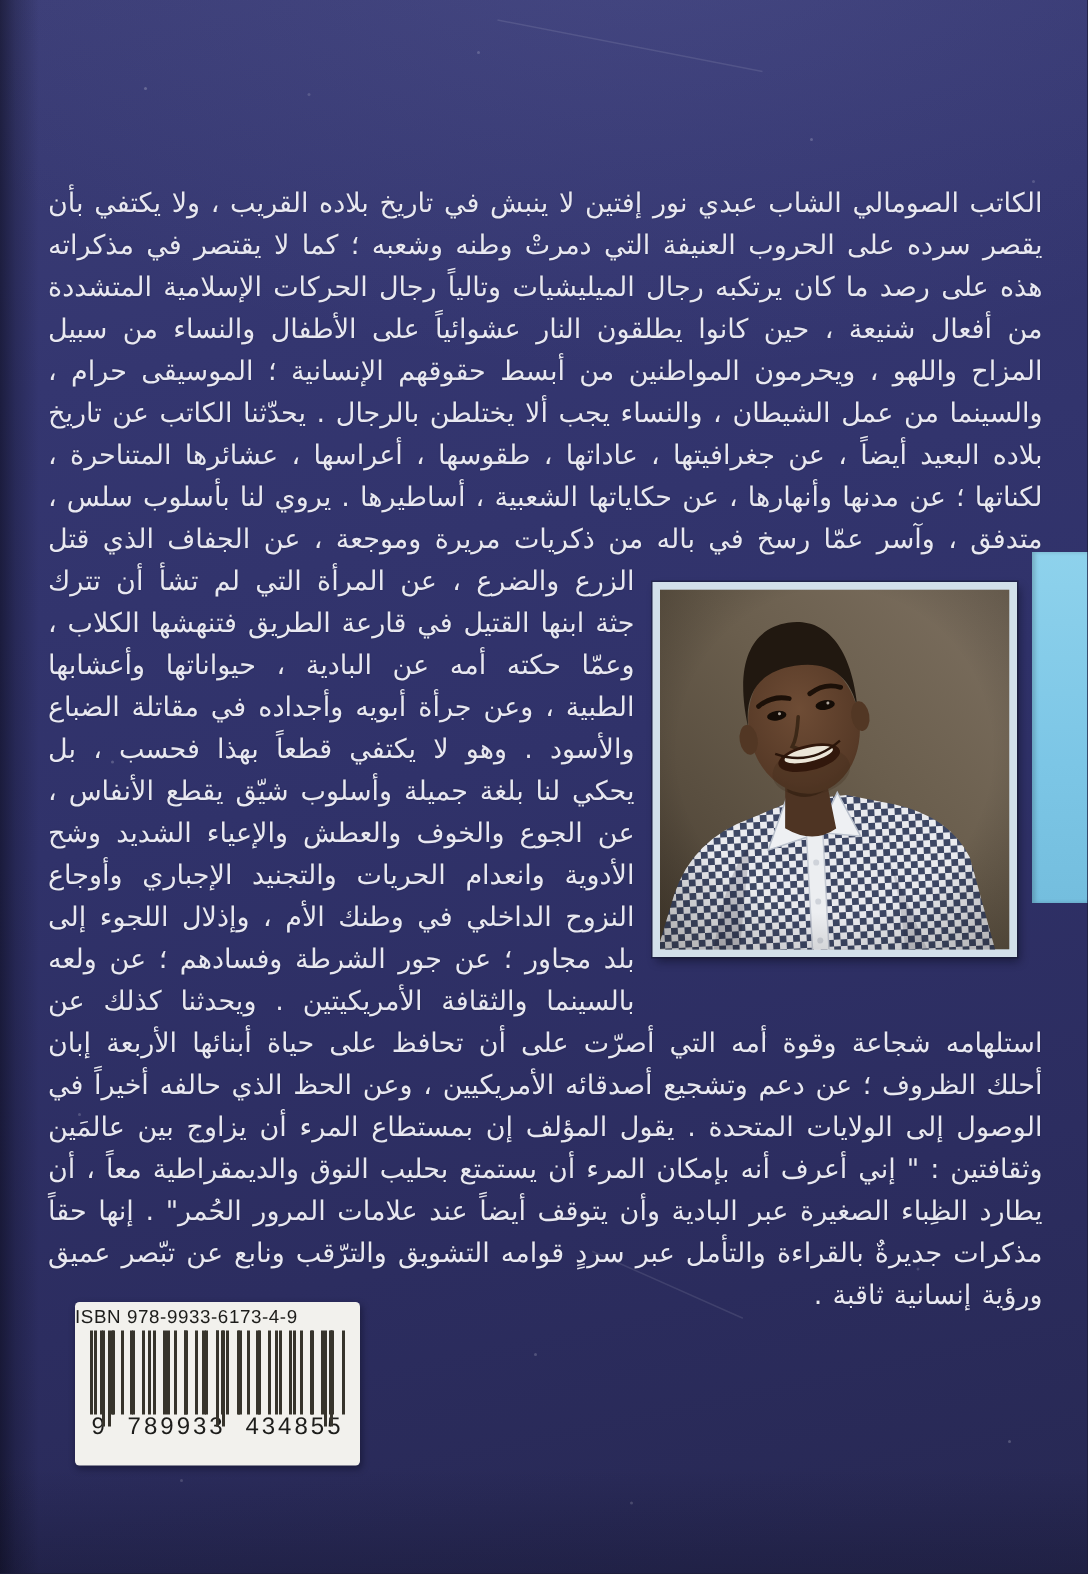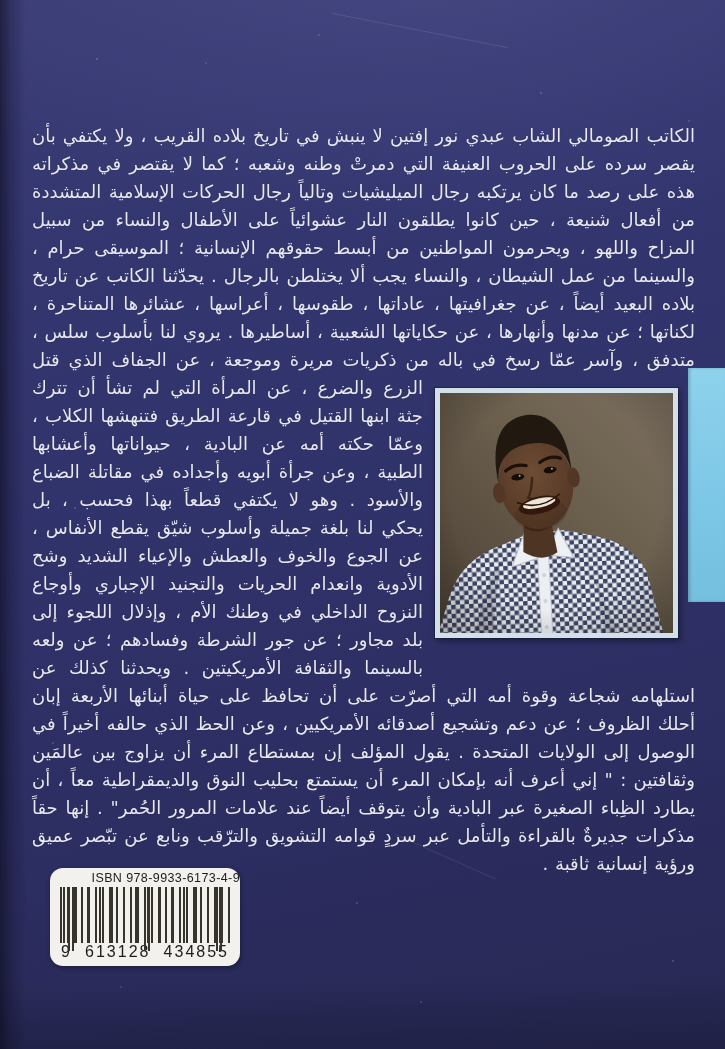--- a/index.html
+++ b/index.html
@@ -59,25 +59,25 @@
 
   
   .cyan-stripe{
     position:absolute;right:0;top:368px;width:37px;height:234px;
     background:linear-gradient(180deg,#8ed2ec,#7cc6e6 60%,#74bede);
     box-shadow:inset 2px 0 3px rgba(0,0,0,.18);
   }
 
   
   .barcode-box{
-    position:absolute;left:50px;top:868px;width:190px;height:98px;
-    background:#f2f1ed;border-radius:13px;
+    position:absolute;left:50px;top:868px;width:190px;height:109px;
+    background:#f2f1ed;border-radius:3px;
     box-shadow:1px 2px 5px rgba(5,6,18,.4);
     font-family:"Liberation Sans",sans-serif;color:#1d1d1b;
-    padding-top:3px;text-align:right;
+    padding-top:3px;text-align:left;
   }
   .isbn-row{font-size:12.5px;letter-spacing:.4px;line-height:15px;white-space:nowrap;}
   .bars-zone{position:relative;width:170px;height:56px;margin:1px auto 0;
     background-color:#f2f1ed;
     background-image:
       repeating-linear-gradient(90deg,#37342c 0 2px,transparent 2px 7px),
       repeating-linear-gradient(90deg,transparent 0 3px,#37342c 3px 5px,transparent 5px 12px);
   }
   .guard{position:absolute;top:0;width:2px;height:64px;background:#37342c;}
   .g1{left:8px;}.g2{left:12px;}.g3{left:84px;}.g4{left:88px;}.g5{left:156px;}.g6{left:160px;}
@@ -171,19 +171,19 @@
     <div class="bars-zone">
       <div class="guard g1"></div>
       <div class="guard g2"></div>
       <div class="guard g3"></div>
       <div class="guard g4"></div>
       <div class="guard g5"></div>
       <div class="guard g6"></div>
     </div>
     <div class="digits-row">
       <span>9</span>
-      <span>613128</span>
+      <span>789933</span>
       <span>434855</span>
     </div>
   </div>
 
   <div class="bottom-shade"></div>
 </div>
 
 </body></html>

